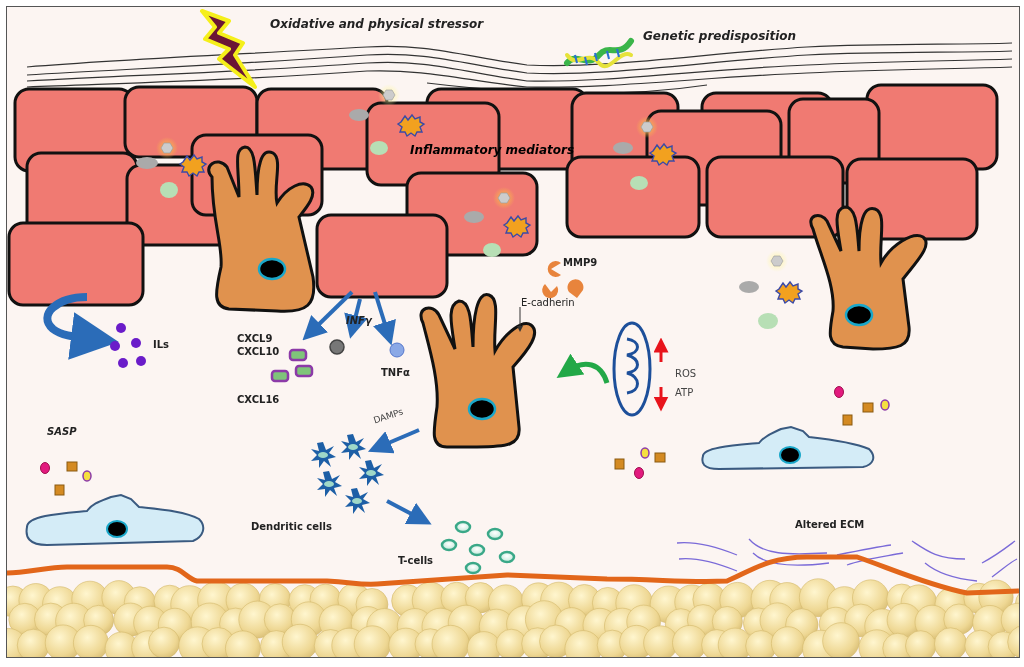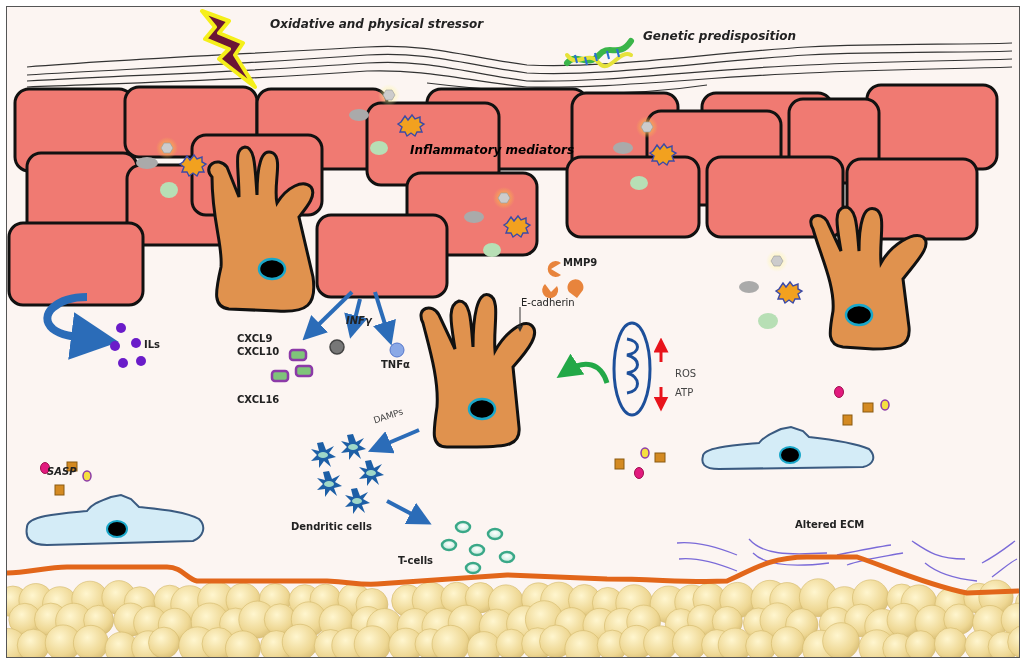--- a/index.html
+++ b/index.html
@@ -372,27 +372,27 @@
       </g>
 
   <path d="M0,566 C20,566 40,560 60,560 L160,560 C175,560 180,572 190,574 L320,574 C345,575 350,578 370,577 L500,568 L600,572 C650,572 680,576 720,574 C740,566 760,550 800,550 L850,550 C880,560 920,578 960,586 L1012,584" fill="none" stroke="#e2661a" stroke-width="5"></path>
 </svg>
 
 <div class="lbl md" style="left:263px; top:10px;">Oxidative and physical stressor</div>
 <div class="lbl md" style="left:636px; top:22px;">Genetic predisposition</div>
 <div class="lbl md" style="left:403px; top:136px; color:#000000;">Inflammatory mediators</div>
 <div class="lbl sm" style="left:556px; top:250px;">MMP9</div>
 <div class="lbl sm" style="left:514px; top:290px; font-weight:normal; font-size:10px;">E-cadherin</div>
-<div class="lbl sm" style="left:137px; top:332px;">ILs</div>
+<div class="lbl sm" style="left:146px; top:332px;">ILs</div>
 <div class="lbl sm" style="left:230px; top:326px;">CXCL9</div>
 <div class="lbl sm" style="left:230px; top:339px;text-align:center;">CXCL10</div>
 <div class="lbl sm" style="left:230px; top:352px;margin-top:35px;">CXCL16</div>
 <div class="lbl sm" style="left:339px; top:308px;font-style:italic;">INFγ</div>
-<div class="lbl sm" style="left:374px; top:352px;text-align:center;">TNFα</div>
+<div class="lbl sm" style="left:374px; top:360px;text-align:center;">TNFα</div>
 <div class="lbl sm" style="left:668px; top:361px; font-weight:normal; color:#444;">ROS</div>
 <div class="lbl sm" style="left:668px; top:380px; font-weight:normal; color:#444;text-align:center;">ATP</div>
 <div class="lbl sm" style="left:366px; top:404px; font-weight:normal; font-size:9px; color:#444; transform:rotate(-18deg);">DAMPs</div>
-<div class="lbl sm" style="left:40px; top:459px; font-style:italic;">SASP</div>
-<div class="lbl sm" style="left:244px; top:514px;margin-left:40px;">Dendritic cells</div>
+<div class="lbl sm" style="left:40px; top:419px; font-style:italic;">SASP</div>
+<div class="lbl sm" style="left:244px; top:514px;">Dendritic cells</div>
 <div class="lbl sm" style="left:391px; top:548px;">T-cells</div>
 <div class="lbl sm" style="left:788px; top:512px;">Altered ECM</div>
 
 </div>
 
 </body></html>

